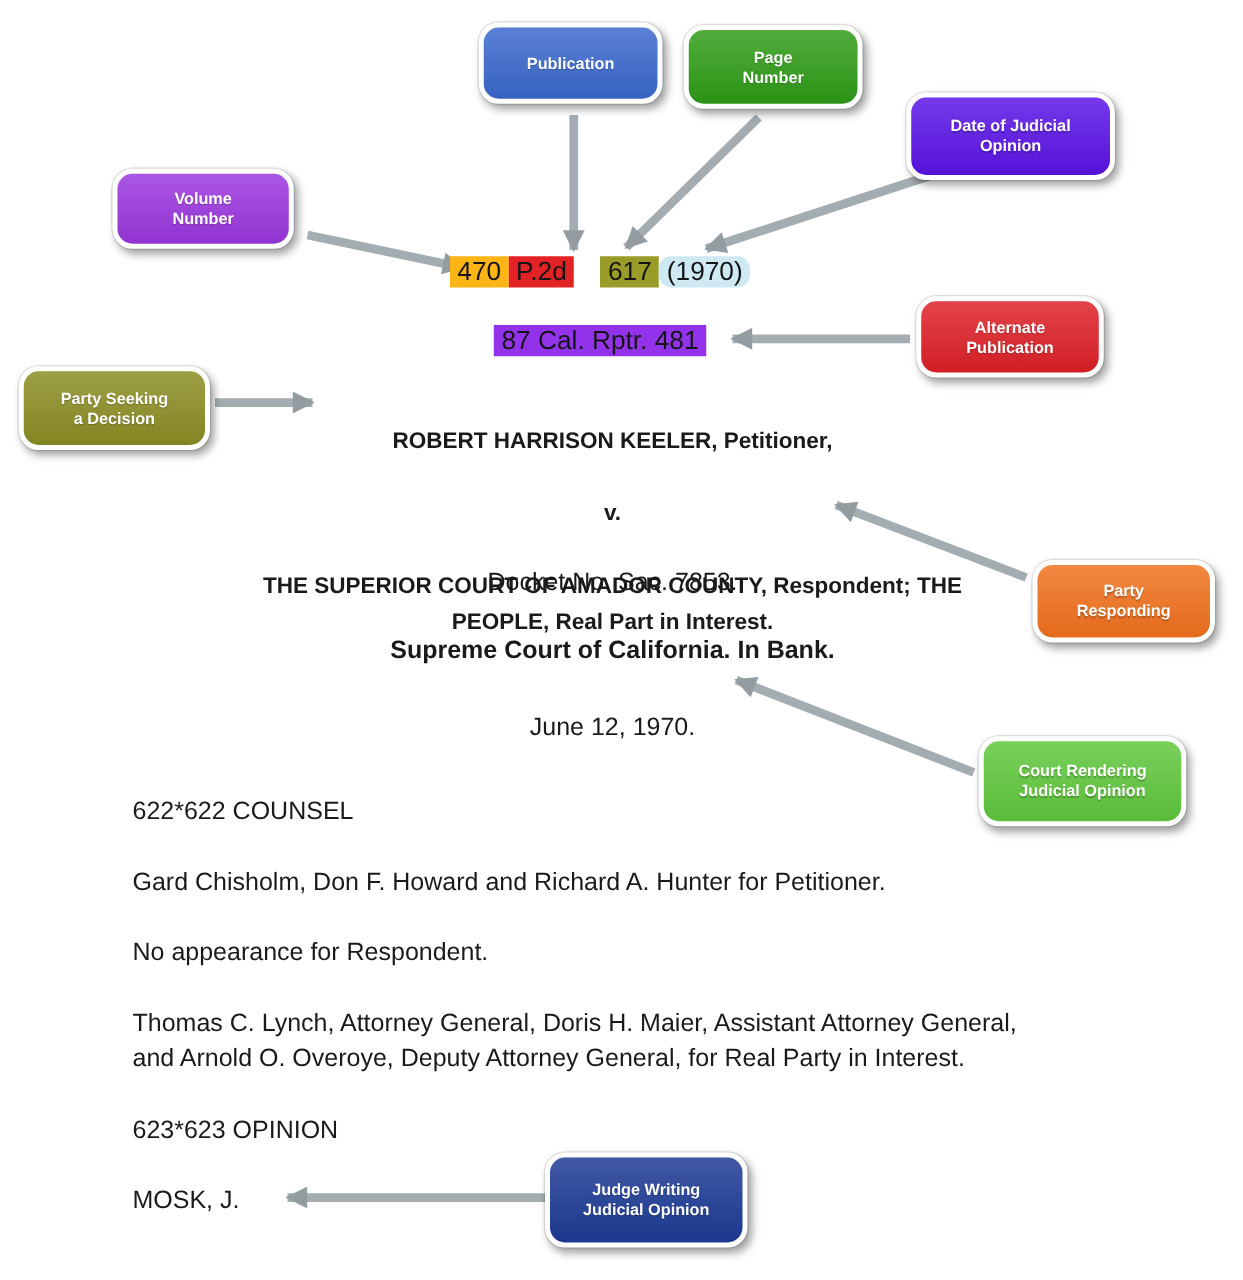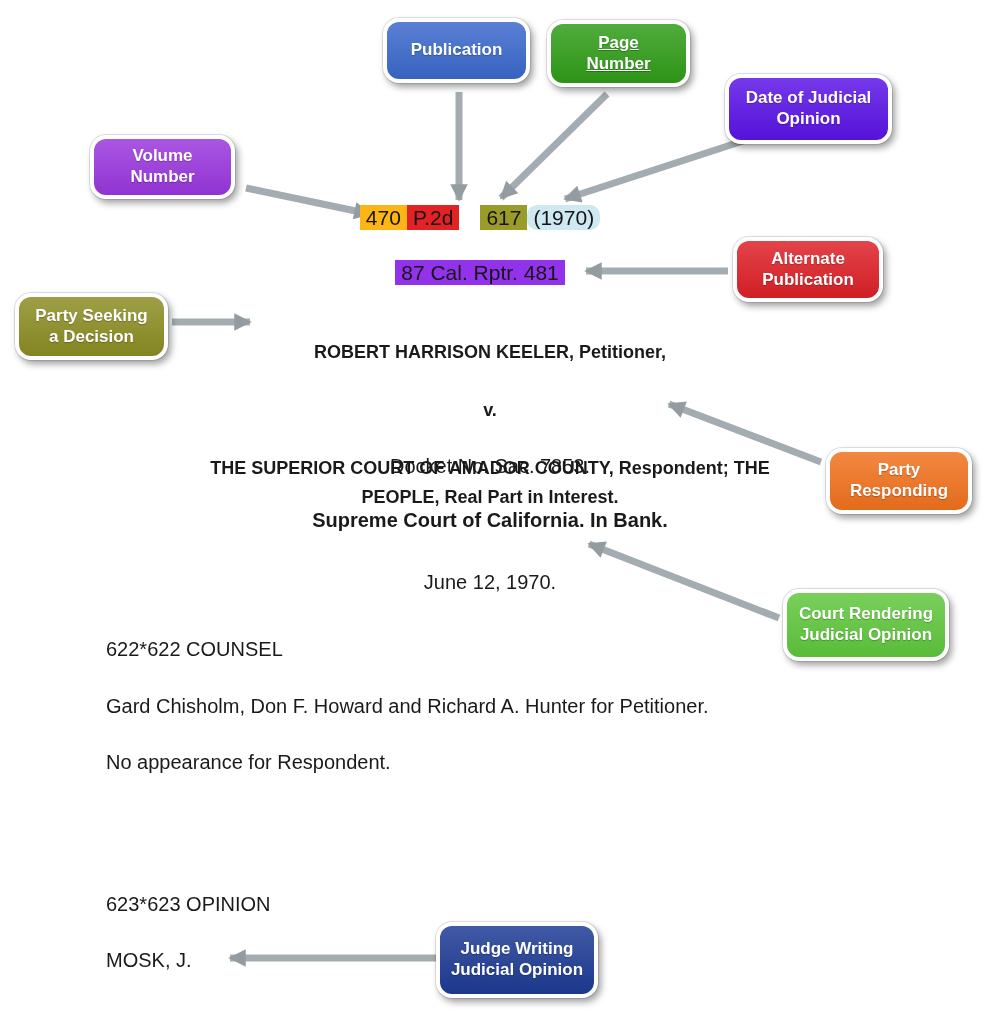--- a/index.html
+++ b/index.html
@@ -6,21 +6,21 @@
   .canvas{
     position:relative;width:994px;height:1024px;background:#ffffff;overflow:hidden;
     font-family:"Liberation Sans", sans-serif;color:#1a1a1a;
   }
   svg.arrows{position:absolute;left:0;top:0;width:994px;height:1024px;pointer-events:none;}
 
   
   .callout{
     position:absolute;box-sizing:border-box;border:4px solid #ffffff;border-radius:16px;
     display:flex;align-items:center;justify-content:center;text-align:center;
-    color:#ffffff;font-weight:bold;font-size:17px;line-height:1.22;white-space:pre-line;
+    color:#ffffff;font-weight:bold;font-size:13px;line-height:1.22;white-space:pre-line;
     box-shadow:3px 4px 7px rgba(0,0,0,.38), 0 0 0 1px rgba(0,0,0,.10);
     background-image:linear-gradient(rgba(255,255,255,.16), rgba(0,0,0,.06));
     text-shadow:0 1px 1px rgba(0,0,0,.25);
   }
   #co-publication{left:383px;top:18px;width:147px;height:65px}
   #co-page-number{left:547px;top:20px;width:143px;height:67px}
   #co-date{left:725px;top:74px;width:167px;height:70px}
   #co-volume{left:90px;top:135px;width:145px;height:64px}
   #co-alt{left:733px;top:237px;width:150px;height:65px}
   #co-seeking{left:15px;top:293px;width:153px;height:67px}
@@ -67,21 +67,21 @@
       <line x1="746" y1="140" x2="565" y2="199" marker-end="url(#ah)"></line>
       <line x1="728" y1="271" x2="586" y2="271" marker-end="url(#ah)"></line>
       <line x1="172" y1="322" x2="250" y2="322" marker-end="url(#ah)"></line>
       <line x1="821" y1="462" x2="669" y2="404" marker-end="url(#ah)"></line>
       <line x1="779" y1="618" x2="589" y2="544" marker-end="url(#ah)"></line>
       <line x1="436" y1="958" x2="230" y2="958" marker-end="url(#ah)"></line>
     </g>
   </svg>
 
   <div class="callout" id="co-publication" style="background-color: rgb(58, 104, 204);">Publication</div>
-  <div class="callout" id="co-page-number" style="background-color: rgb(47, 156, 23); text-decoration: underline;">Page
+  <div class="callout" id="co-page-number" style="background-color: rgb(47, 156, 23);">Page
 Number</div>
   <div class="callout" id="co-date" style="background-color: rgb(90, 19, 230);">Date of Judicial
 Opinion</div>
   <div class="callout" id="co-volume" style="background-color: rgb(154, 54, 222);">Volume
 Number</div>
   <div class="callout" id="co-alt" style="background-color: rgb(221, 32, 39);">Alternate
 Publication</div>
   <div class="callout" id="co-seeking" style="background-color: rgb(139, 141, 35);">Party Seeking
 a Decision</div>
   <div class="callout" id="co-responding" style="background-color: rgb(241, 113, 29);">Party
@@ -109,16 +109,18 @@
 PEOPLE, Real Part in Interest.</div>
   </div>
 
   <div class="doc-center" id="docket-line">Docket No. Sac. 7853.</div>
   <div class="doc-center bold" id="court-line">Supreme Court of California. In Bank.</div>
   <div class="doc-center" id="date-line">June 12, 1970.</div>
 
   <div class="doc-left" id="counsel-heading">622*622 COUNSEL</div>
   <div class="doc-left" id="counsel-petitioner">Gard Chisholm, Don F. Howard and Richard A. Hunter for Petitioner.</div>
   <div class="doc-left" id="counsel-respondent">No appearance for Respondent.</div>
+  <div class="doc-left" id="counsel-real-party">Thomas C. Lynch, Attorney General, Doris H. Maier, Assistant Attorney General,
+and Arnold O. Overoye, Deputy Attorney General, for Real Party in Interest.</div>
   <div class="doc-left" id="opinion-heading">623*623 OPINION</div>
   <div class="doc-left" id="judge-line">MOSK, J.</div>
 
 </div>
 
 </body></html>

